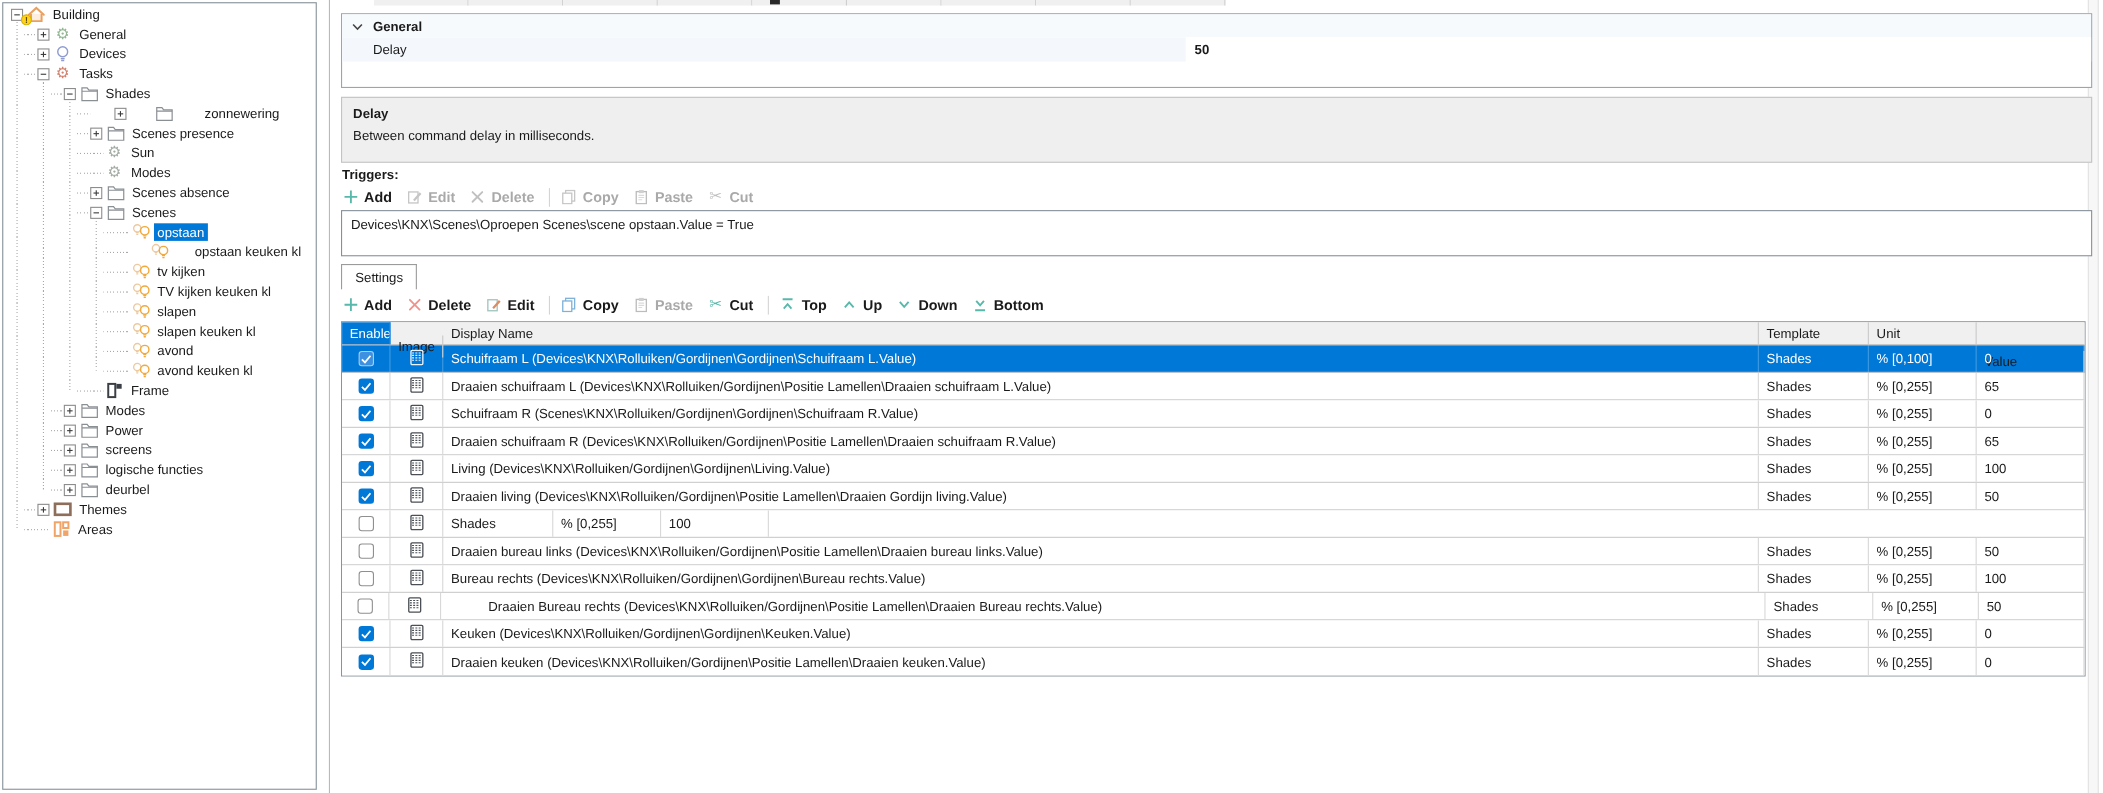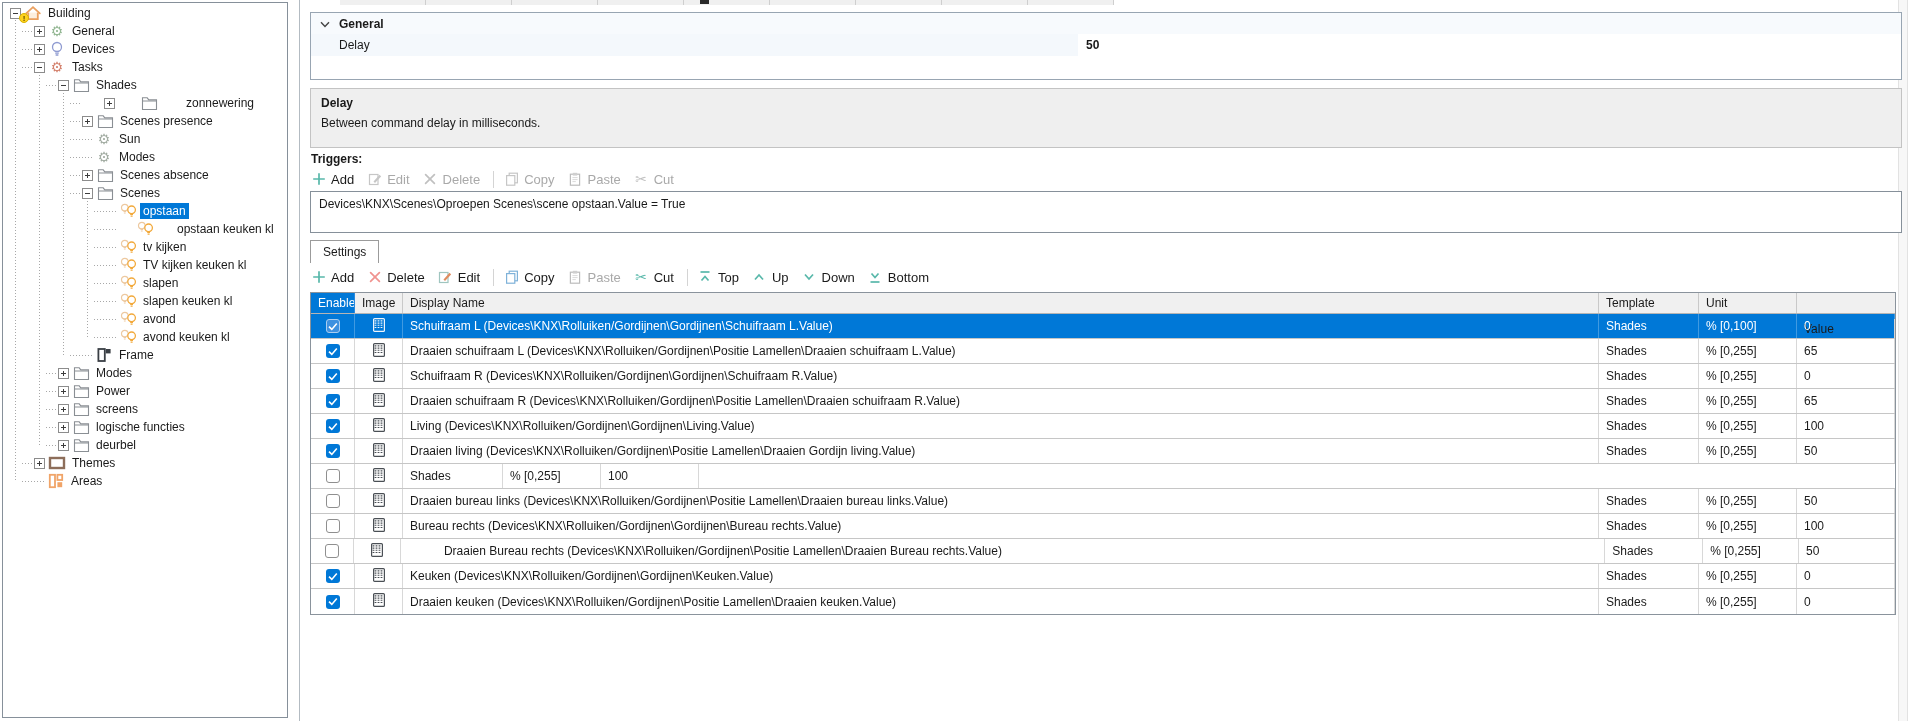--- a/index.html
+++ b/index.html
@@ -50,21 +50,21 @@
   .desc-box{position:absolute;left:310px;top:88px;width:1592px;height:60px;background:#efefef;
     border:1px solid #c3c3c3;box-sizing:border-box;padding:7px 10px;}
   .desc-title{font-weight:bold;margin-bottom:6px;}
 
   .triggers-label{position:absolute;left:311px;top:152px;font-weight:bold;}
 
   
   .toolbar{position:absolute;display:flex;align-items:center;height:24px;}
   #triggersToolbar{left:306px;top:167px;}
   #settingsToolbar{left:306px;top:265px;}
-  .tb-item{display:flex;gap:5px;padding:2px 8px 2px 5px;font-size:13px;cursor:default;}
+  .tb-item{display:flex;gap:5px;padding:2px 8px 2px 5px;font-size:13px;cursor:default;font-weight:bold;}
   .tb-item.disabled{color:#a9a9a9;}
   .tb-ic{display:flex;align-items:center;justify-content:center;width:15px;height:15px;}
   .tb-ic .cutchar{font-family:"DejaVu Sans",sans-serif;font-size:14px;line-height:14px;}
   .tb-sep{width:1px;height:17px;background:#d4d4d4;margin:0 5px;flex:none;}
 
   
   .trigger-box{position:absolute;left:310px;top:191px;width:1592px;height:42px;border:1px solid #86909a;
     background:#fff;box-sizing:border-box;padding:4px 8px;}
   .trigger-item{line-height:17px;}
 
@@ -573,21 +573,21 @@
             <path d="M2.5 12 H11.5" stroke="#58b8aa" stroke-width="1.7"></path>
             <path d="M3.5 3.5 L7 7.5 L10.5 3.5" fill="none" stroke="#58b8aa" stroke-width="1.7"></path>
           </svg>
         </span>
         <span>Bottom</span>
       </span>
     </div>
   <div class="gridtable" id="settingsTable">
       <div class="thead">
         <div class="th hl" style="width: 44px;">Enabled</div>
-        <div class="th" style="width: 48px;">Image</div>
+        <div class="th" style="width: 48px; margin-top: 12px;">Image</div>
         <div class="th" style="width: 1196px;">Display Name</div>
         <div class="th" style="width: 100px;">Template</div>
         <div class="th" style="width: 98px;">Unit</div>
         <div class="th" style="width: 98px; margin-top: 26px;">Value</div>
       </div>
       <div class="trow selected">
         <div class="td center" style="width: 44px;">
           <span class="cb on">
             <svg width="10" height="9" viewBox="0 0 10 9">
               <path d="M1 4.6 L3.8 7.4 L8.8 1.4" fill="none" stroke="#fff" stroke-width="1.6"></path>
@@ -631,21 +631,21 @@
               <path d="M1 4.6 L3.8 7.4 L8.8 1.4" fill="none" stroke="#fff" stroke-width="1.6"></path>
             </svg>
           </span>
         </div>
         <div class="td center" style="width: 48px;">
           <span><svg width="16" height="16" viewBox="0 0 16 16">
               <rect x="2.6" y="1.6" width="10.8" height="12.8" rx="1" fill="none" stroke="#4a4f55" stroke-width="1.2"></rect>
               <path d="M3.6 3.9h8.8M3.6 6.1h8.8M3.6 8.3h8.8M3.6 10.5h8.8" stroke="#4a4f55" stroke-width="1.1" stroke-dasharray="1.8 1.2"></path>
             </svg></span>
         </div>
-        <div class="td" style="width: 1196px;">Schuifraam R (Devices\KNX\Rolluiken/Gordijnen\Gordijnen\Schuifraam R.Value)</div>
+        <div class="td" style="width: 1196px;">Schuifraam R (Scenes\KNX\Rolluiken/Gordijnen\Gordijnen\Schuifraam R.Value)</div>
         <div class="td" style="width: 100px;">Shades</div>
         <div class="td" style="width: 98px;">% [0,255]</div>
         <div class="td" style="width: 98px;">0</div>
       </div>
       <div class="trow">
         <div class="td center" style="width: 44px;">
           <span class="cb on">
             <svg width="10" height="9" viewBox="0 0 10 9">
               <path d="M1 4.6 L3.8 7.4 L8.8 1.4" fill="none" stroke="#fff" stroke-width="1.6"></path>
             </svg>

